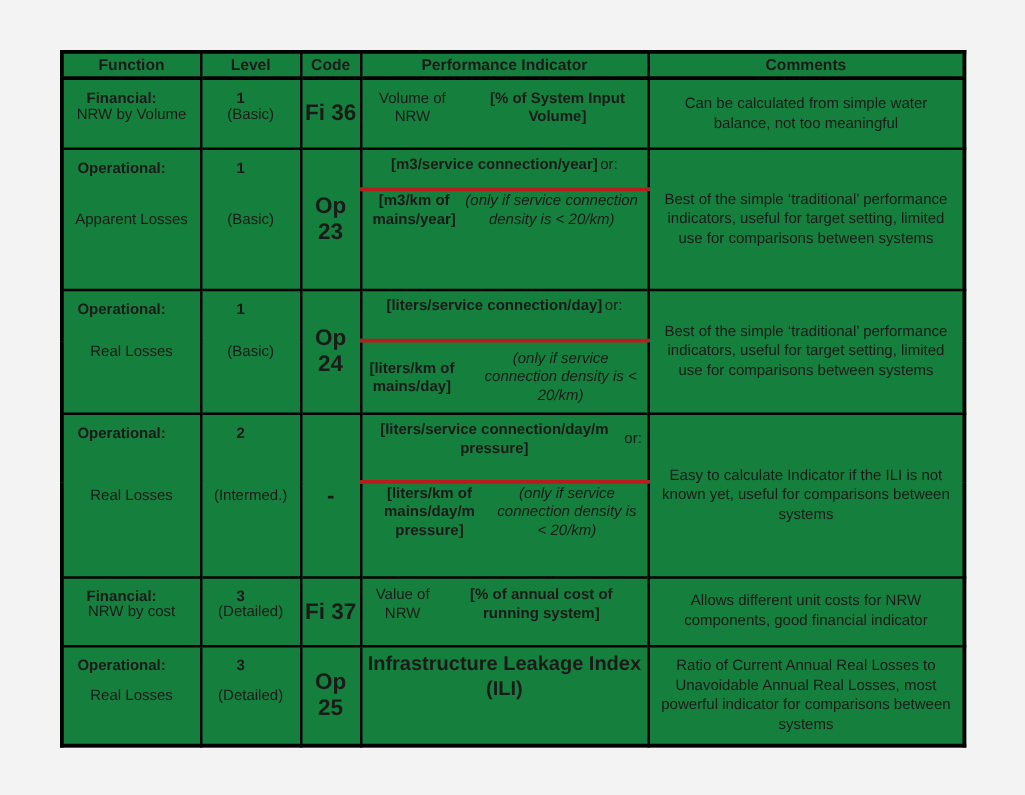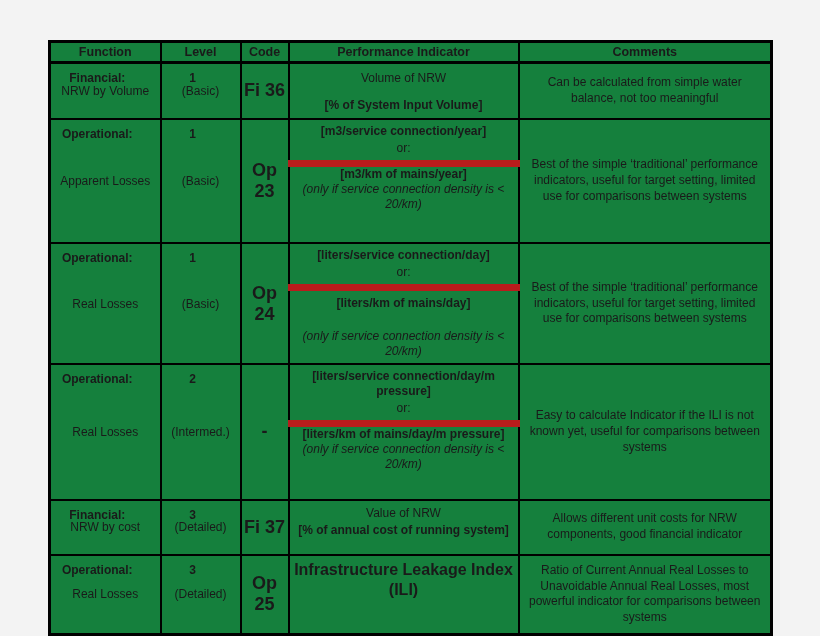--- a/index.html
+++ b/index.html
@@ -65,35 +65,35 @@
   }
 
   td.code-cell {
     text-align: center; vertical-align: middle;
     font-weight: 700; font-size: 18px;
   }
 
   
   td.perf-cell { vertical-align: top; padding: 0; }
   .pi {
-    display: flex; flex-direction: column;
+    display: flex; 
     align-items: center; justify-content: flex-start;
     text-align: center; height: 100%;
     padding: 4px 4px; line-height: 1.25;
   }
   .pi .b  { font-weight: 700; }
   .pi .it { font-style: italic; }
   .pi.v-gap    { padding-top: 7px; gap: 12px; }         
   .pi.v-tightg { padding-top: 5px; gap: 2px; }          
   .pi.sub1     { justify-content: center; gap: 2px; }   
   .pi.sub2     { justify-content: center; padding: 0 4px; } 
   .pi.sub2-tight { justify-content: flex-start; padding-top: 5px; gap: 18px; } 
   .pi.single   { justify-content: center; font-size: 16px; }       
 
-  td.split-upper { border-bottom: 7px solid #b91c1c; }
+  td.split-upper { border-bottom: 3px solid #b91c1c; }
 
   
   td.comments-cell {
     text-align: center; vertical-align: middle;
     padding: 4px 6px;
     line-height: 1.3;
     font-size: 12px;
   }
 </style>
 </head>

